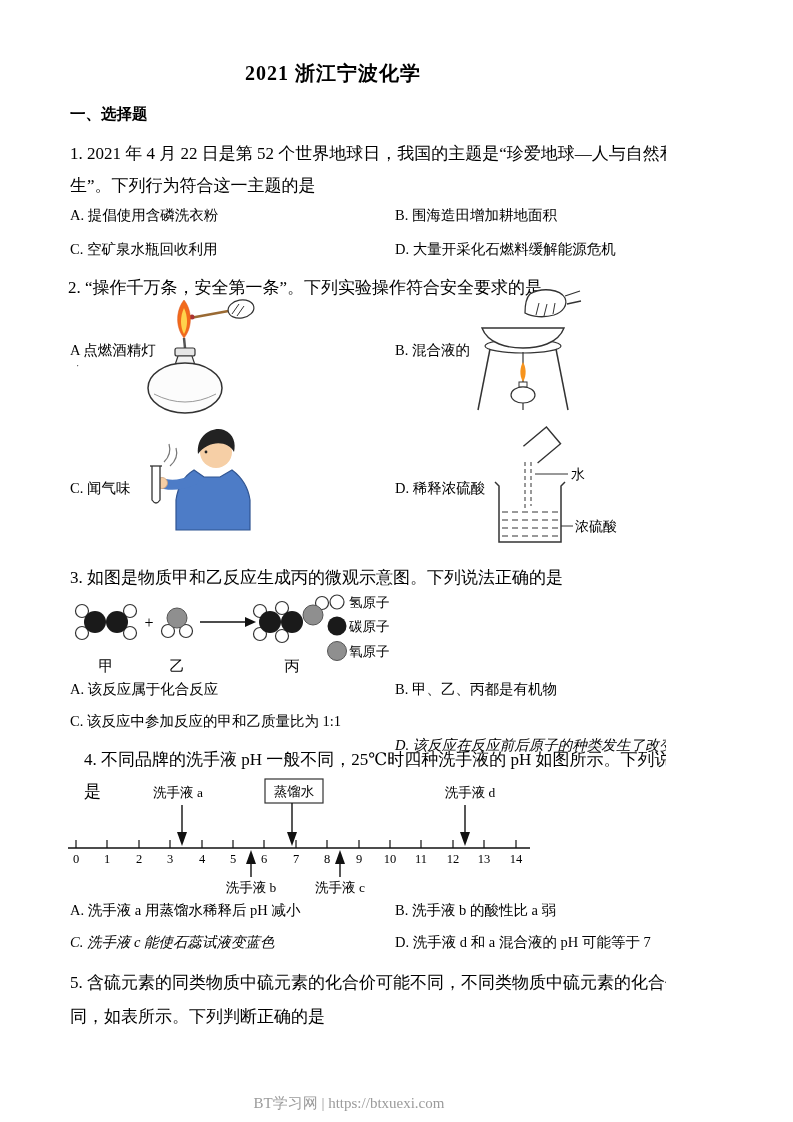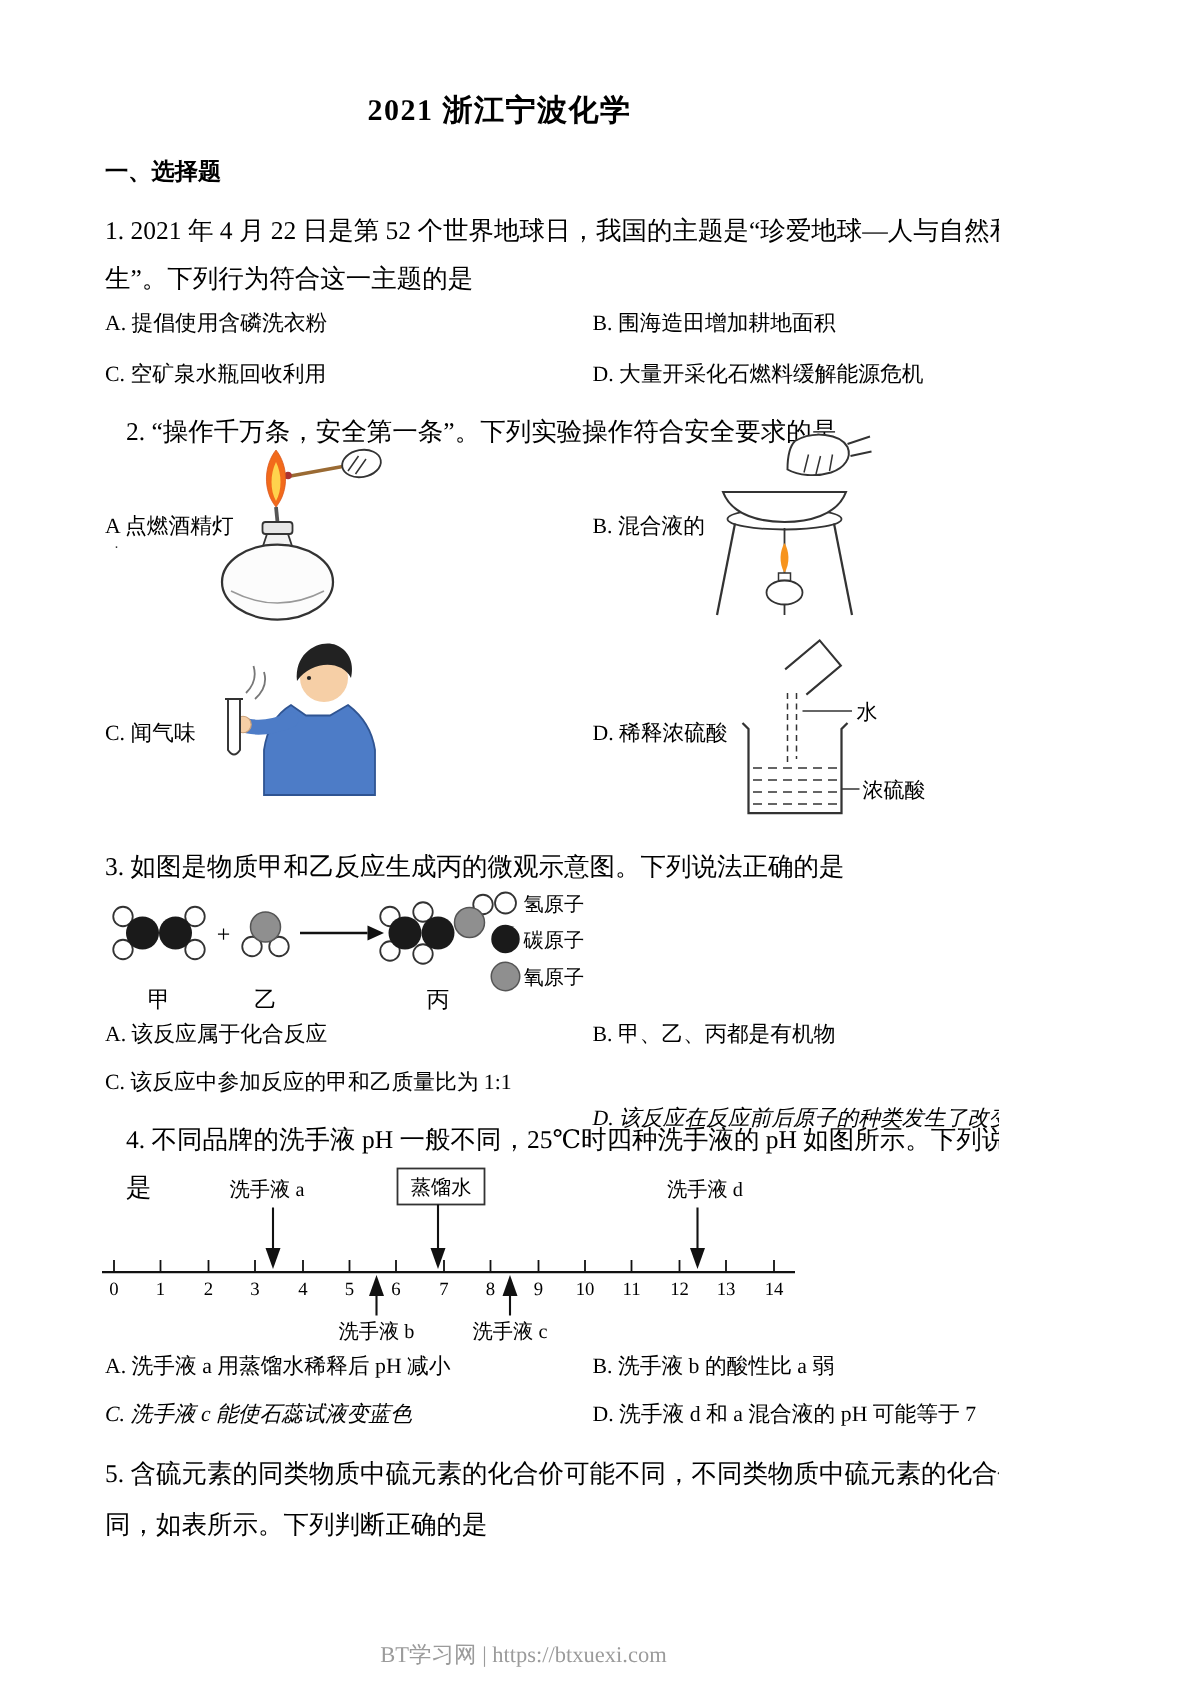--- a/index.html
+++ b/index.html
@@ -23,21 +23,21 @@
 
   <div class="abs title" style="top:60px;left:0;">2021 浙江宁波化学</div>
   <div class="abs section" style="top:104px;left:70px;">一、选择题</div>
 
   <div class="abs stem" style="top:138px;left:70px;">1. 2021 年 4 月 22 日是第 52 个世界地球日，我国的主题是“珍爱地球—人与自然和谐共生”。下列行为符合这一主题的是</div>
   <div class="abs opt" style="top:206px;left:70px;">A. 提倡使用含磷洗衣粉</div>
   <div class="abs opt" style="top:206px;left:395px;">B. 围海造田增加耕地面积</div>
   <div class="abs opt" style="top:240px;left:70px;">C. 空矿泉水瓶回收利用</div>
   <div class="abs opt" style="top:240px;left:395px;">D. 大量开采化石燃料缓解能源危机</div>
 
-  <div class="abs stem" style="top:272px;left:84px;">2. “操作千万条，安全第一条”。下列实验操作符合安全要求的是</div>
+  <div class="abs stem" style="top:272px;left:68px;">2. “操作千万条，安全第一条”。下列实验操作符合安全要求的是</div>
 
   <div class="abs lbl" style="top:341px;left:70px;">A 点燃酒精灯</div>
   <div class="abs stray" style="top:360px;left:76px;">·</div>
   <div class="abs lbl" style="top:341px;left:395px;">B. 混合液的</div>
   <div class="abs lbl" style="top:479px;left:70px;">C. 闻气味</div>
   <div class="abs lbl" style="top:479px;left:395px;">D. 稀释浓硫酸</div>
 
   <svg class="abs" style="top:296px;left:138px;" width="125" height="122" viewBox="0 0 125 122">
     <line x1="52" y1="22" x2="96" y2="14" stroke="#9a6a33" stroke-width="2.5"></line>
     <ellipse cx="103" cy="13" rx="13" ry="9" transform="rotate(-10 103 13)" fill="#fff" stroke="#333" stroke-width="1.2"></ellipse>

